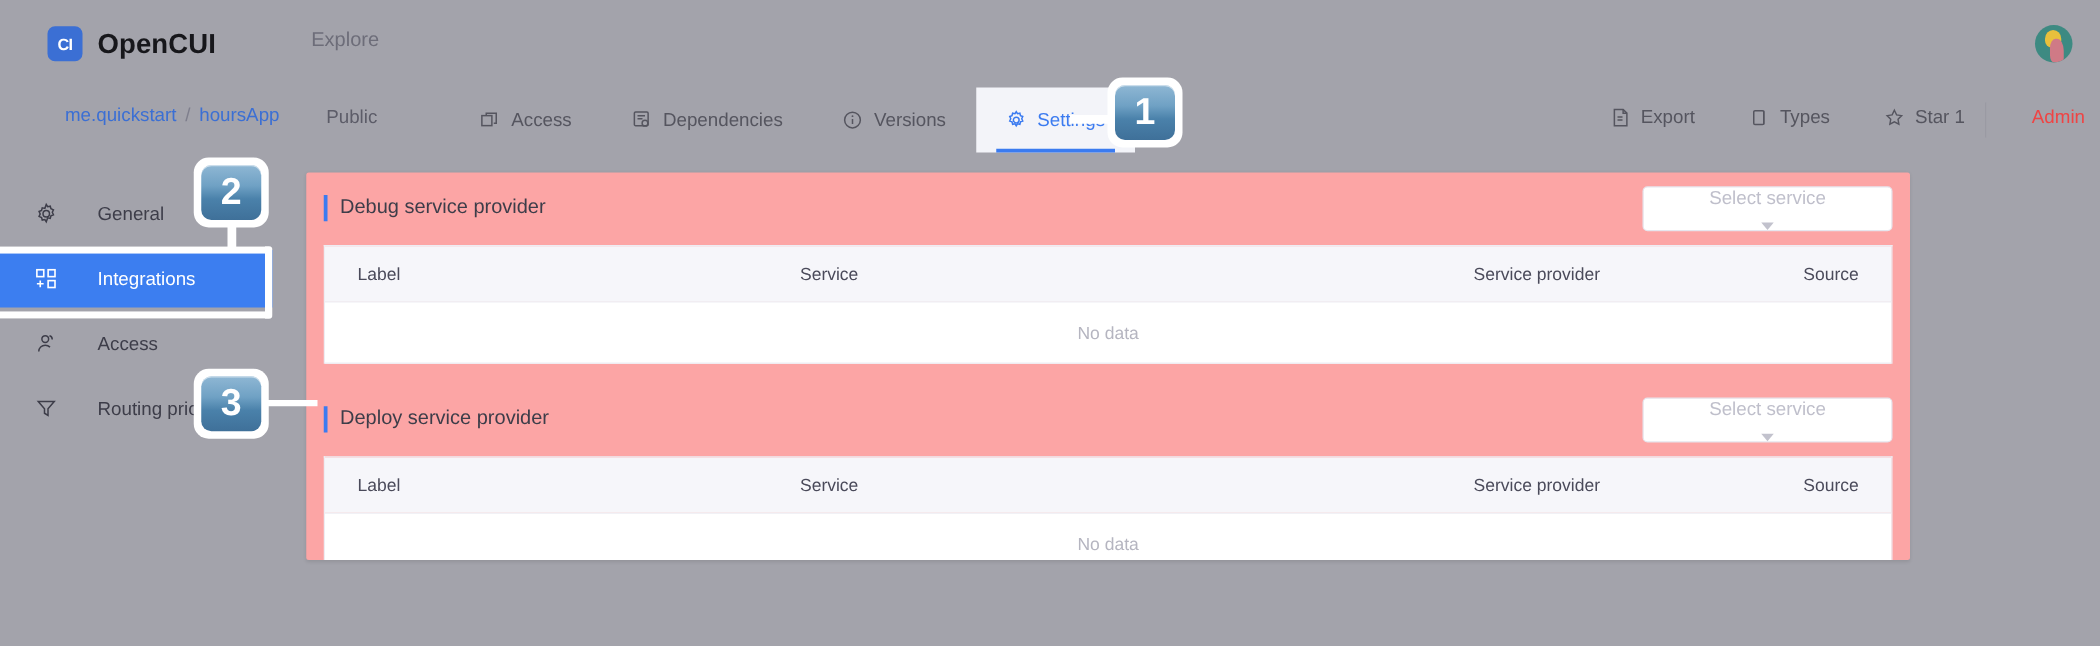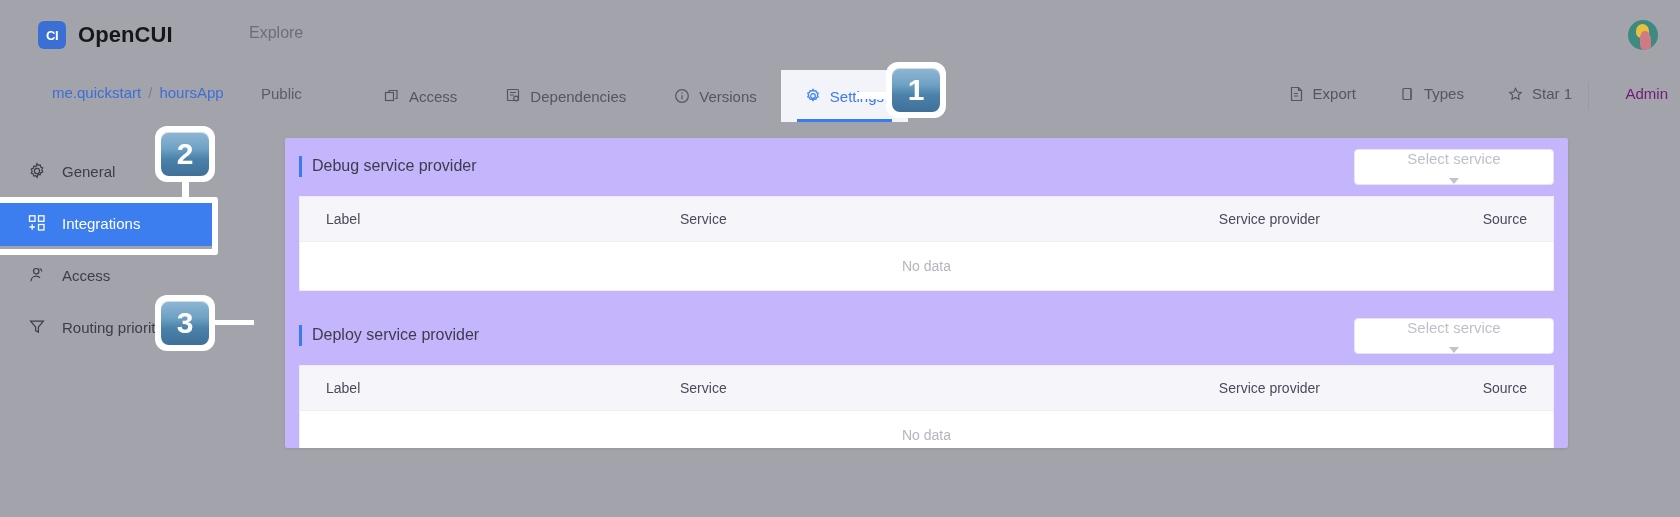--- a/index.html
+++ b/index.html
@@ -51,46 +51,45 @@
   }
   .tab.active::after {
     content: ""; position: absolute; left: 16px; right: 16px; bottom: 0; height: 3px; background: #3b7bf0;
   }
   .tab.active .ic svg { stroke: #3b7bf0; }
 
   .rightacts { position: absolute; right: 120px; top: 15px; display: flex; align-items: center; gap: 44px; }
   .ract { display: flex; align-items: center; gap: 9px; font-size: 15px; color: #55555f; }
   .ract .ic { display: inline-flex; width: 15px; height: 16px; }
   .vdivider { position: absolute; right: 103px; top: 12px; width: 1px; height: 28px; background: #9a9aa3; }
-  .adminlbl { position: absolute; right: 24px; top: 15px; font-size: 15px; color: #701a75; }
+  .adminlbl { position: absolute; right: 24px; top: 15px; font-size: 15px; color: #ef4444; }
 
   
   .sidebar { position: absolute; left: 0; top: 126px; width: 218px; height: 391px; }
   .side-item {
     position: absolute; left: 0; width: 218px; height: 46px;
-    display: flex; align-items: center; gap: 16px; padding-left: 28px;
+    display: flex; align-items: center; gap: 32px; padding-left: 28px;
     font-size: 15px; color: #3d3d49;
   }
   .side-item .ic { width: 18px; height: 18px; display: inline-flex; }
   .side-item.active { background: #3c7ef0; color: #ffffff; }
   .side-item.active .ic svg { stroke: #ffffff; }
   
   .side-highlight {
     position: absolute; left: -6px; top: 197px; width: 224px; height: 58px;
     border: 6px solid #ffffff; border-radius: 3px; border-left: none;
     pointer-events: none;
   }
 
   
   .card {
     position: absolute; left: 245px; top: 138px; width: 1283px; height: 310px;
-    background: #c4b5fd; border-radius: 2px;
+    background: #fca5a5; border-radius: 2px;
     box-shadow: 0 1px 3px rgba(0,0,0,0.10);
     overflow: hidden;
-    margin-left: 40px;
   }
   .sec-head { position: relative; height: 58px; display: flex; align-items: center; }
   .sec-bar { position: absolute; left: 14px; top: 18px; width: 3px; height: 21px; background: #3b7bf0; }
   .sec-title { position: absolute; left: 27px; top: 19px; font-size: 16px; color: #3d3d49; }
   .selector {
     position: absolute; right: 14px; top: 11px; width: 200px; height: 36px;
     border: 1px solid #e6e6ee; border-radius: 4px; background: #fff;
     display: flex; align-items: center; padding: 0 12px; flex-direction: column;
   }
   .selector .ph { font-size: 15px; color: #bfbfcb; flex: 1; }

